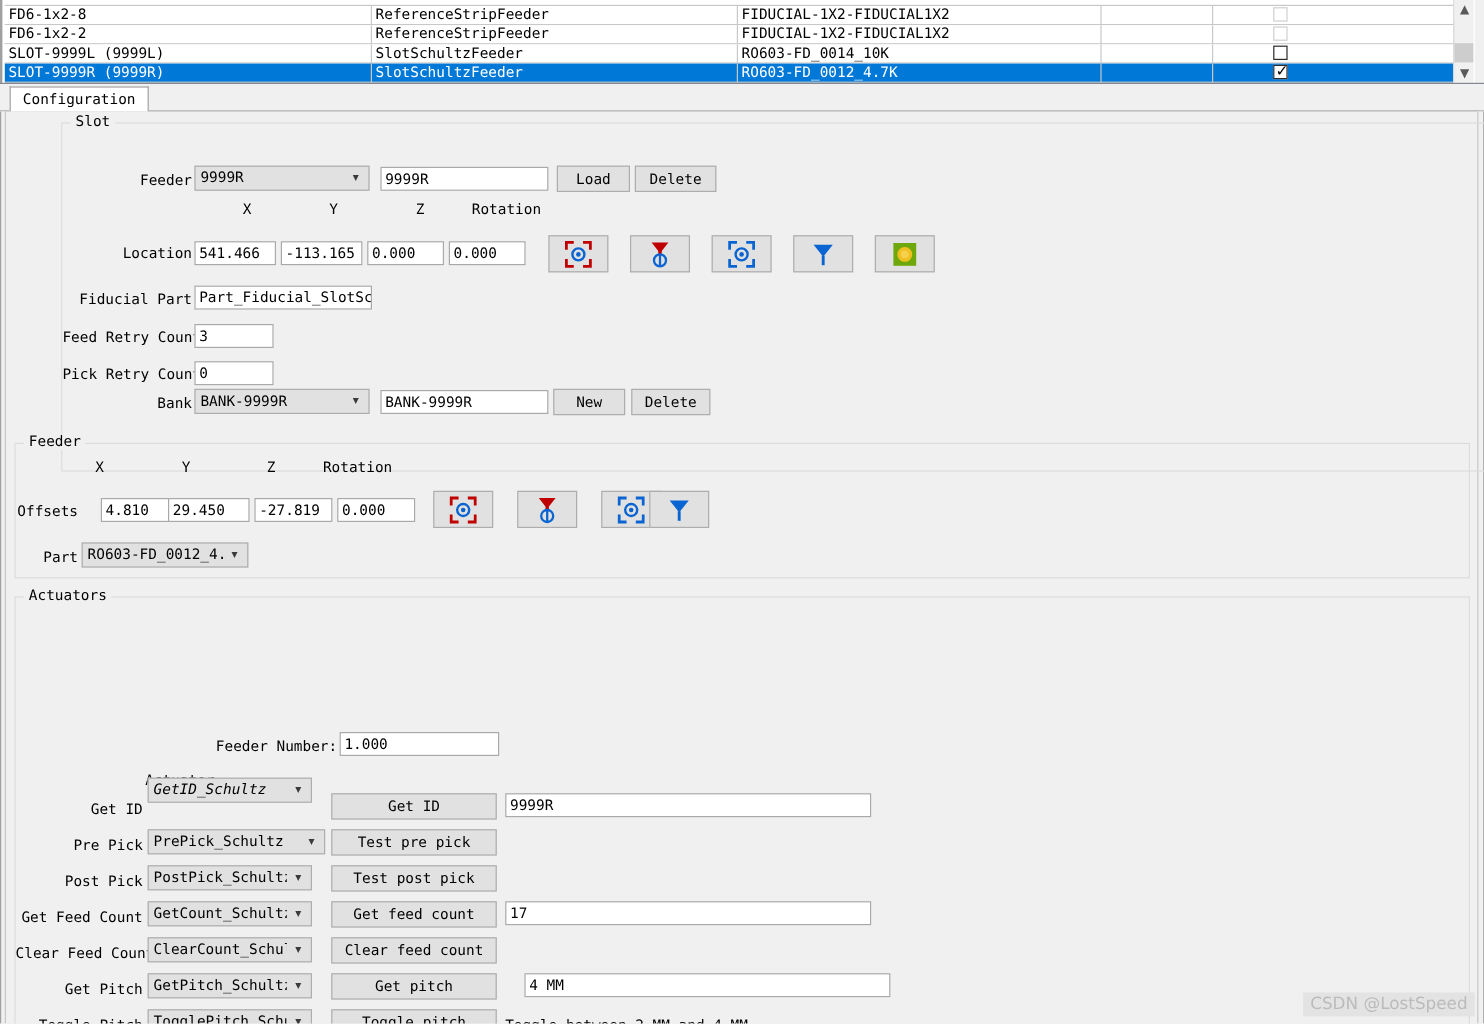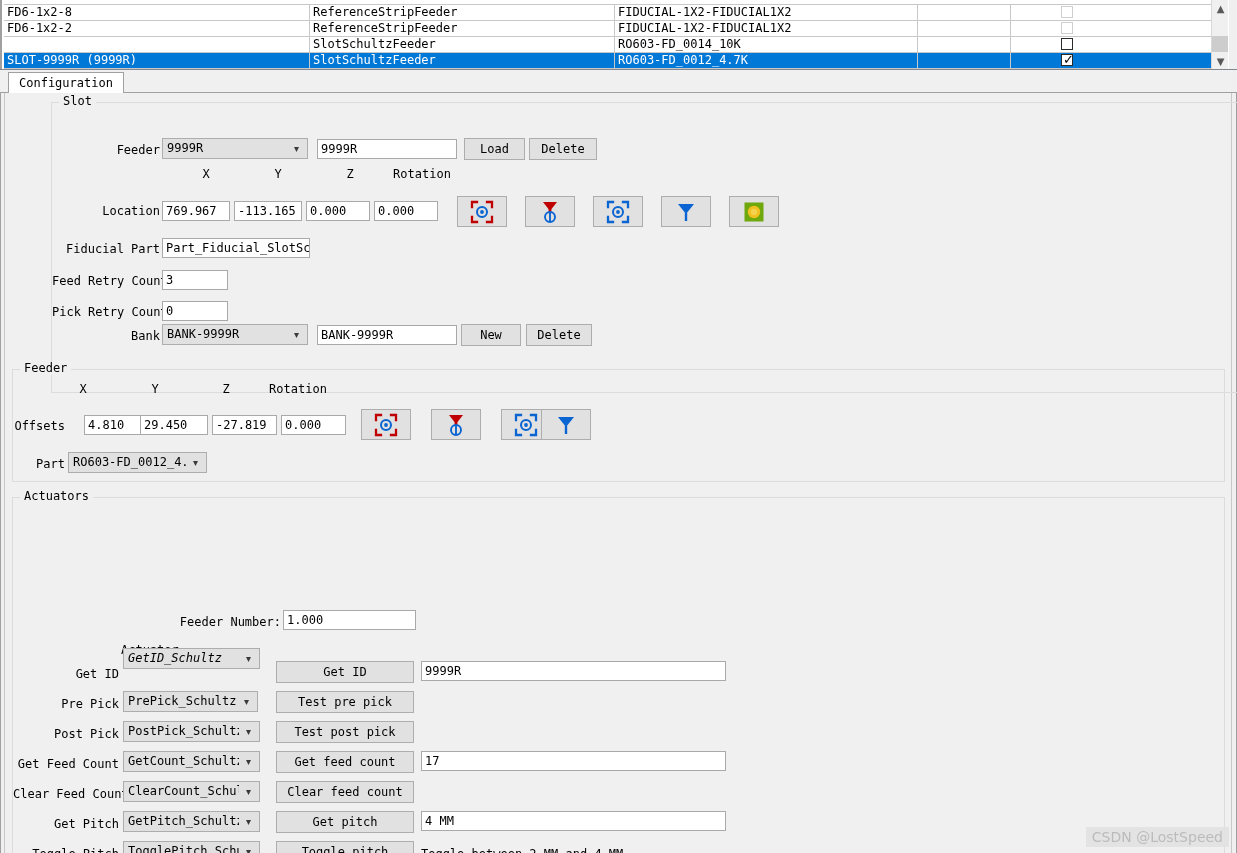--- a/index.html
+++ b/index.html
@@ -220,20 +220,21 @@
         <div class="cell c0">FD6-1x2-2</div>
         <div class="cell c1">ReferenceStripFeeder</div>
         <div class="cell c2">FIDUCIAL-1X2-FIDUCIAL1X2</div>
         <div class="cell c3"></div>
         <div class="cell c4">
           <span class="chk dim"></span>
         </div>
       </div>
 
       <div class="trow">
+        <div class="cell c0">SLOT-9999L (9999L)</div>
         <div class="cell c1">SlotSchultzFeeder</div>
         <div class="cell c2">RO603-FD_0014_10K</div>
         <div class="cell c3"></div>
         <div class="cell c4">
           <span class="chk"></span>
         </div>
       </div>
 
       <div class="trow sel">
         <div class="cell c0">SLOT-9999R (9999R)</div>
@@ -279,21 +280,21 @@
       <div class="tf" style="left:265px; top:36px; width:140px;">9999R</div>
       <div class="btn" style="left:412px; top:35px; width:61px;">Load</div>
       <div class="btn" style="left:477px; top:35px; width:68px;">Delete</div>
 
       <div class="lbl c" style="left:124px; top:64px; width:60px;">X</div>
       <div class="lbl c" style="left:196px; top:64px; width:60px;">Y</div>
       <div class="lbl c" style="left:268px; top:64px; width:60px;">Z</div>
       <div class="lbl c" style="left:333px; top:64px; width:74px;">Rotation</div>
 
       <div class="lbl r" style="left:20px; top:101px; width:88px;">Location</div>
-      <div class="tf" style="left:110px; top:98px; width:68px;">769.967</div>
+      <div class="tf" style="left:110px; top:98px; width:68px;">541.466</div>
       <div class="tf" style="left:182px; top:98px; width:68px;">-113.165</div>
       <div class="tf" style="left:254px; top:98px; width:64px;">0.000</div>
       <div class="tf" style="left:322px; top:98px; width:64px;">0.000</div>
 
       <div class="iconbtn" style="left:405px; top:93px;">
         <svg width="24" height="24" viewBox="0 0 24 24">
           <g fill="none" stroke="#c00000" stroke-width="2.3" stroke-linecap="square">
             <path d="M2,7 L2,2 L7,2"></path>
               <path d="M17,2 L22,2 L22,7"></path>
             <path d="M22,17 L22,22 L17,22"></path>
@@ -433,21 +434,21 @@
 
       <div class="lbl r" style="left:0px; top:169px; width:106px;">Get ID</div>
       <div class="combo" style="left:110px; top:150px; width:137px;font-style:italic;">
         <span class="ctext">GetID_Schultz</span>
         <span class="carrow">▾</span>
       </div>
       <div class="btn" style="left:263px; top:163px; width:138px;">Get ID</div>
       <div class="tf" style="left:408px; top:163px; width:305px;">9999R</div>
 
       <div class="lbl r" style="left:0px; top:199px; width:106px;">Pre Pick</div>
-      <div class="combo" style="left:110px; top:193px; width:135px;">
+      <div class="combo" style="left:110px; top:193px; width:148px;">
         <span class="ctext">PrePick_Schultz</span>
         <span class="carrow">▾</span>
       </div>
       <div class="btn" style="left:263px; top:193px; width:138px;">Test pre pick</div>
 
       <div class="lbl r" style="left:0px; top:229px; width:106px;">Post Pick</div>
       <div class="combo" style="left:110px; top:223px; width:137px;">
         <span class="ctext">PostPick_Schultz</span>
         <span class="carrow">▾</span>
       </div>
@@ -467,21 +468,21 @@
         <span class="carrow">▾</span>
       </div>
       <div class="btn" style="left:263px; top:283px; width:138px;">Clear feed count</div>
 
       <div class="lbl r" style="left:0px; top:319px; width:106px;">Get Pitch</div>
       <div class="combo" style="left:110px; top:313px; width:137px;">
         <span class="ctext">GetPitch_Schultz</span>
         <span class="carrow">▾</span>
       </div>
       <div class="btn" style="left:263px; top:313px; width:138px;">Get pitch</div>
-      <div class="tf" style="left:408px; top:313px; width:305px;">4 MM</div>
+      <div class="tf" style="left:424px; top:313px; width:305px;">4 MM</div>
 
       <div class="lbl r" style="left:0px; top:349px; width:106px;">Toggle Pitch</div>
       <div class="combo" style="left:110px; top:343px; width:137px;">
         <span class="ctext">TogglePitch_Schultz</span>
         <span class="carrow">▾</span>
       </div>
       <div class="btn" style="left:263px; top:343px; width:138px;">Toggle pitch</div>
       <div class="lbl" style="left:408px; top:349px; width:400px;">Toggle between 2 MM and 4 MM</div>
 
     </div>

